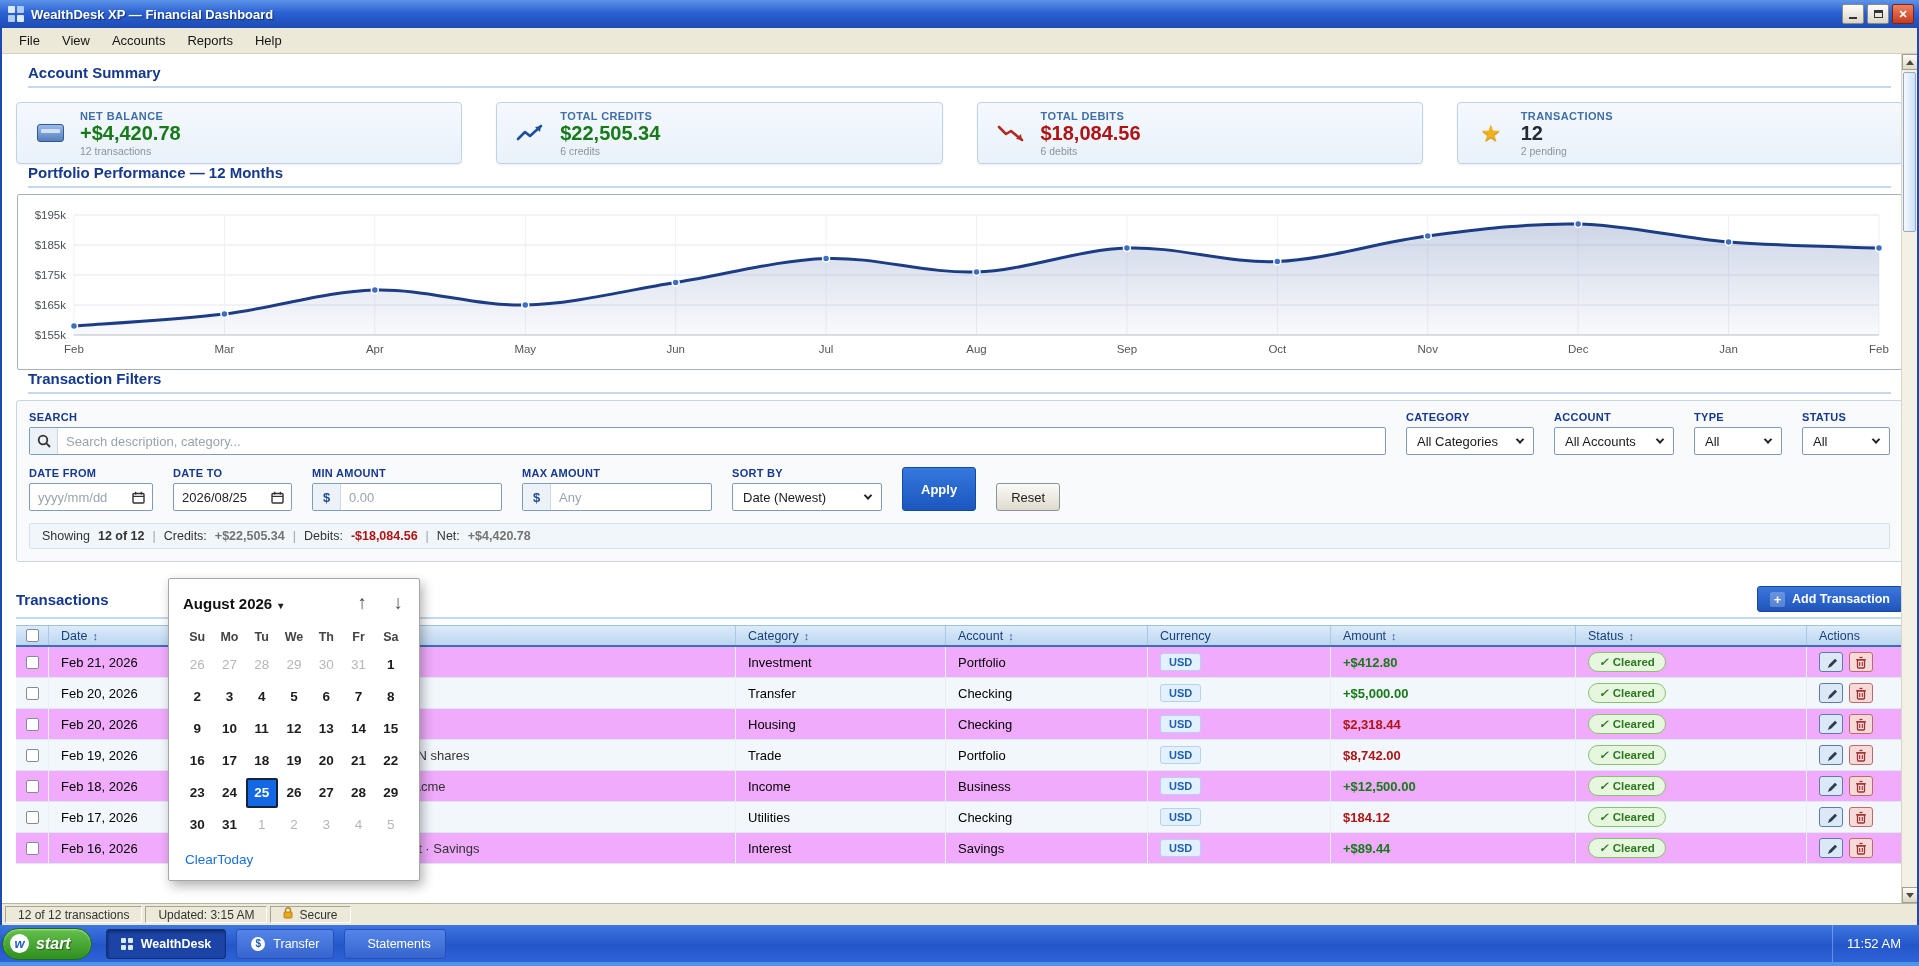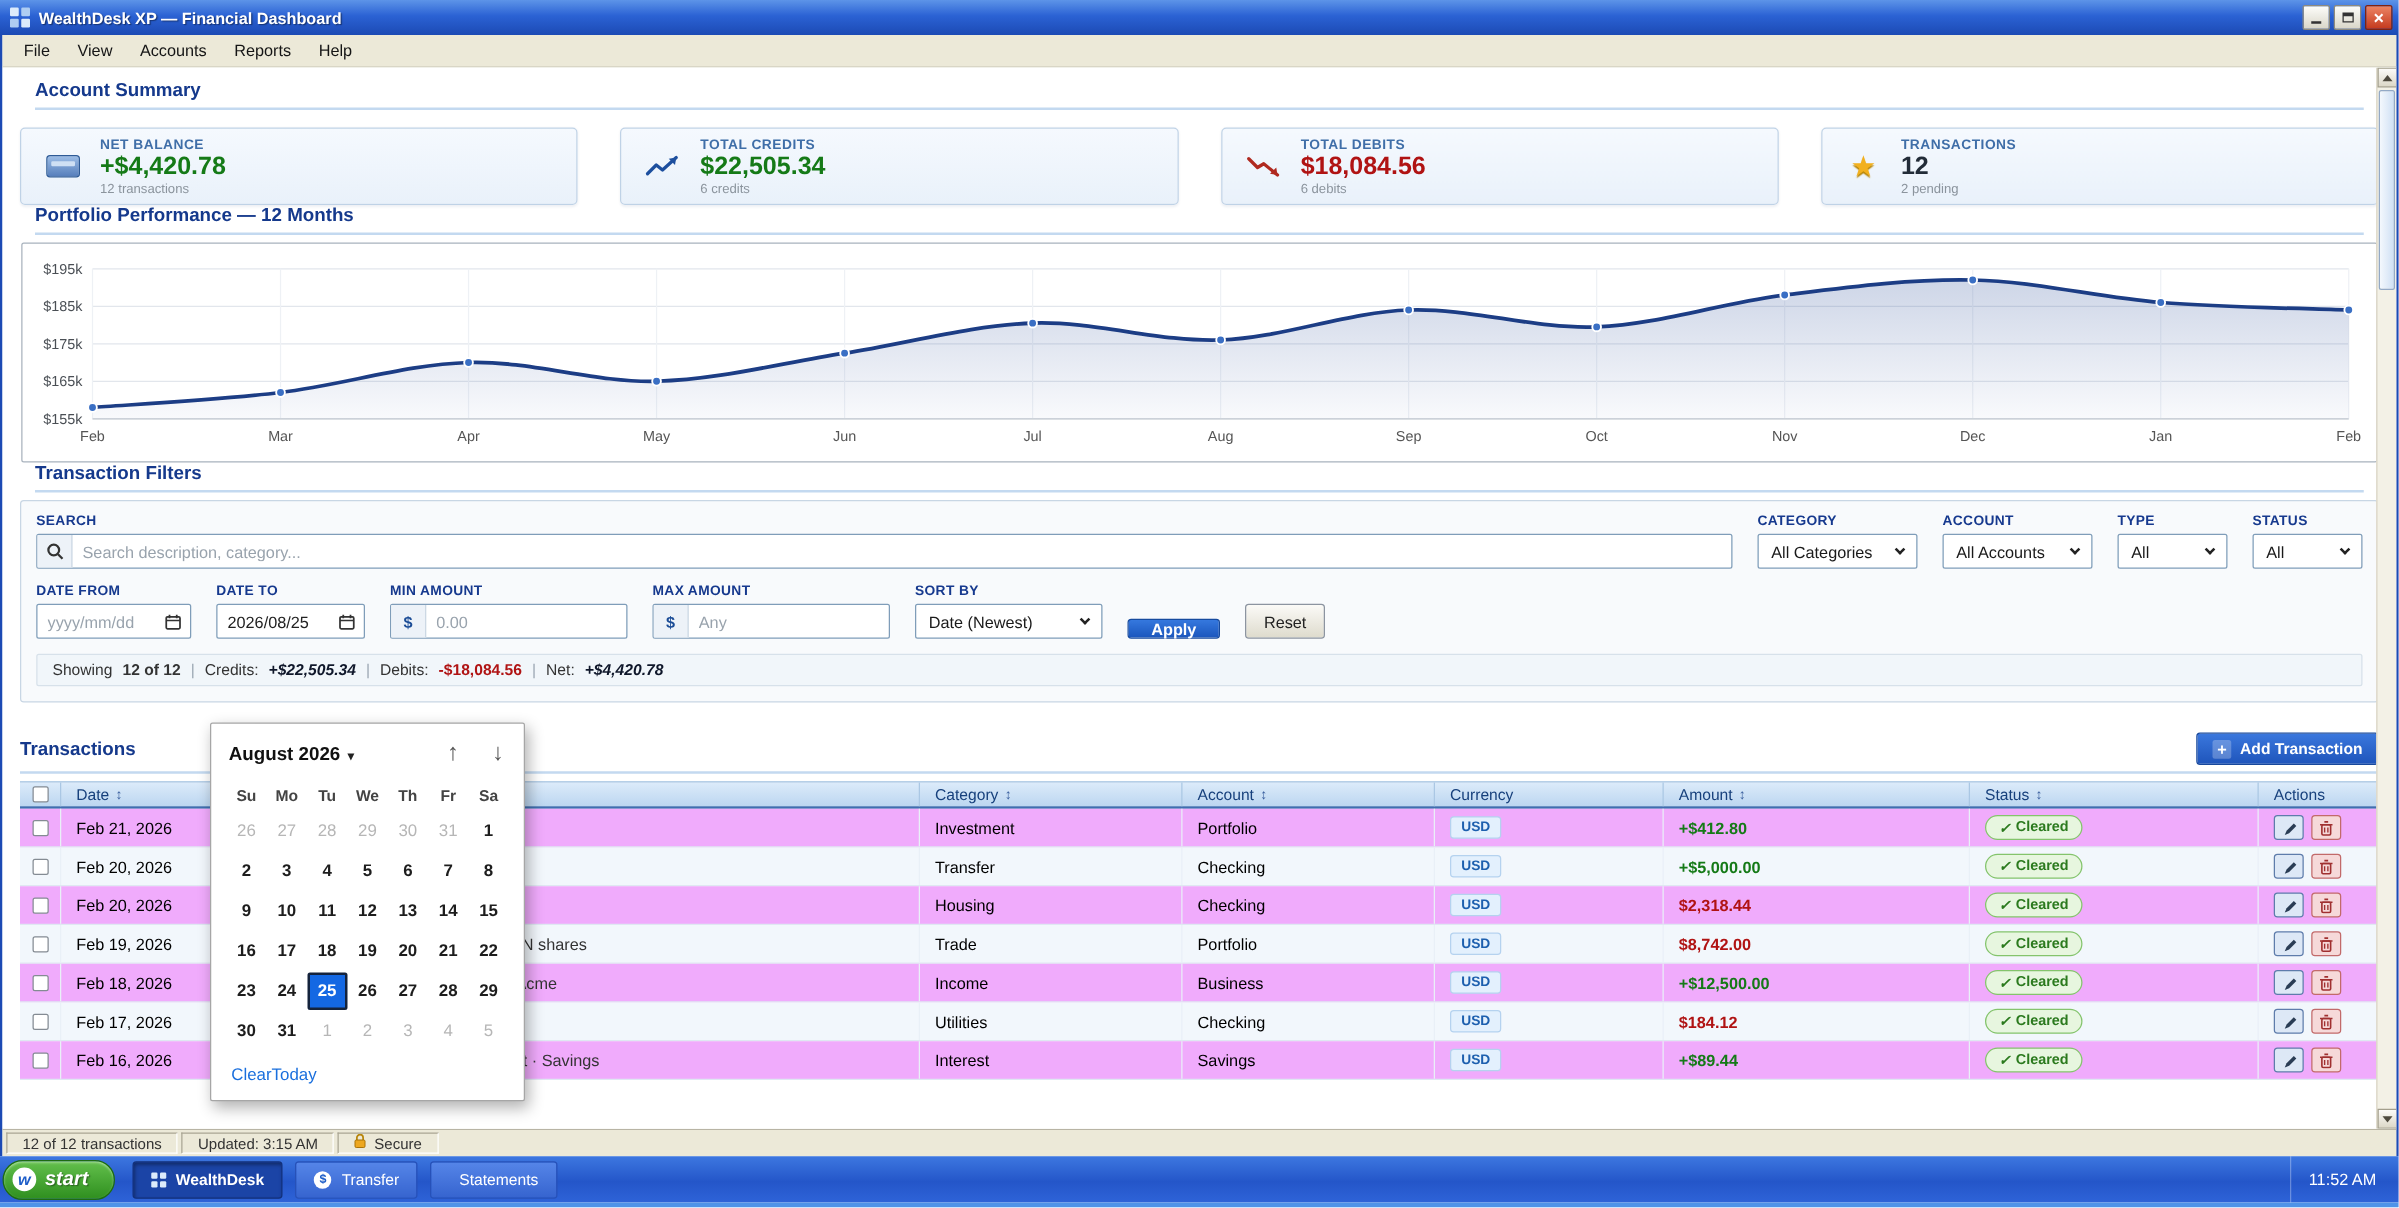--- a/index.html
+++ b/index.html
@@ -52,24 +52,24 @@
   .inputwrap { display:flex; height:28px; border:1px solid #7f9db9; background:#fff; border-radius:2px; align-items:stretch; }
   .inputwrap .prefix { width:28px; background:#edf2f8; border-right:1px solid #ccd8e4; display:flex; align-items:center; justify-content:center; color:#1b4c96; font-weight:bold; font-size:13px; }
   .inputwrap input { border:0; outline:none; padding:0 8px; font-size:13px; font-family:inherit; flex:1; min-width:0; color:#222; background:transparent; }
   .inputwrap input::placeholder { color:#99a3ad; }
   .inputwrap .calico { display:flex; align-items:center; padding-right:7px; }
   .dselect { display:flex; align-items:center; justify-content:space-between; gap:8px; height:28px; border:1px solid #7f9db9; background:#fff; padding:0 10px; font-size:13px; border-radius:2px; color:#1a1a1a; }
   .chev { width:6px; height:6px; border-right:2px solid #222; border-bottom:2px solid #222; transform:rotate(45deg) translate(-1px,-1px); }
   .w-cat{width:128px}.w-acc{width:120px}.w-typ{width:88px}.w-sta{width:88px}
   .w-df{width:124px}.w-dt{width:119px}.w-amt{width:190px}.w-sort{width:150px}
   .frow2 { margin-top:12px; }
-  .btn-apply { height:16px; padding:0 18px; background:linear-gradient(#3578de,#1b56bd); color:#fff; border:1px solid #164a9e; border-radius:3px; font-weight:bold; font-size:13px; font-family:inherit; }
+  .btn-apply { height:44px; padding:0 18px; background:linear-gradient(#3578de,#1b56bd); color:#fff; border:1px solid #164a9e; border-radius:3px; font-weight:bold; font-size:13px; font-family:inherit; }
   .btn-reset { height:28px; padding:0 14px; background:linear-gradient(#fbfaf7,#dedbcd); border:1px solid #8c94a0; border-radius:3px; font-size:13px; color:#222; font-family:inherit; }
   .results { margin-top:12px; height:26px; background:#f1f6fa; border:1px solid #d7e1ea; border-radius:2px; display:flex; align-items:center; padding:0 12px; font-size:12.5px; color:#333; gap:8px; white-space:nowrap; }
-  .results b.grn { color:#0f172a;font-style:italic; } .results b.rd { color:#b01313; } .results .sep { color:#9aa6b2; font-style:normal; }
+  .results b.grn { color:#737373; } .results b.rd { color:#b01313; } .results .sep { color:#9aa6b2; font-style:normal; }
 
   
   .transhead { display:flex; justify-content:space-between; align-items:center; margin:24px 14px 0; border-bottom:2px solid #c3d9f0; padding-bottom:5px; }
   .transhead h2 { font-size:15px; font-weight:bold; color:#15398c; }
   .addbtn { display:flex; align-items:center; gap:7px; height:26px; padding:0 12px; background:linear-gradient(#3a77dd,#1f55bb); border:1px solid #17489c; border-radius:3px; color:#fff; font-size:12.5px; font-weight:bold; font-family:inherit; }
   .addbtn .plus { width:15px; height:15px; background:rgba(255,255,255,.25); border-radius:2px; display:flex; align-items:center; justify-content:center; font-size:13px; }
 
   .tbl { margin:6px 14px 0; font-size:13px; }
   .trow { display:grid; grid-template-columns:33px 282px 405px 210px 202px 183px 245px 231px minmax(0,1fr); align-items:center; height:31px; border-bottom:1px solid #dfe8f2; background:#f0abfc; }
   .trow.alt { background:#f2f7fc; }

